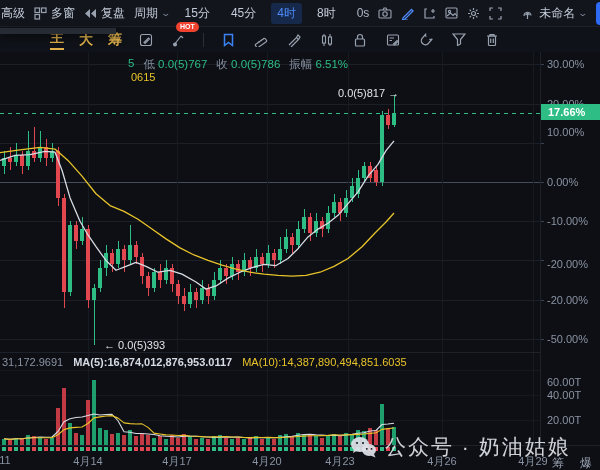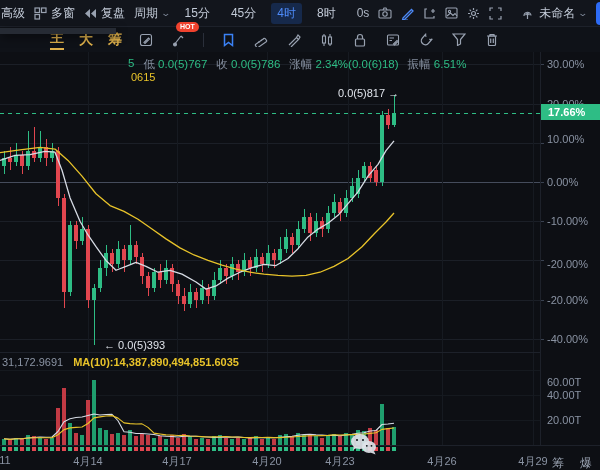--- a/index.html
+++ b/index.html
@@ -48,21 +48,21 @@
   .badge{position:absolute;font-size:11px;font-weight:bold;padding:2px 7px;transform:translateY(-50%);z-index:20;display:flex;align-items:center;gap:5px;}
   .badge-price{left:541px;top:112px;background:#2ebd85;color:#fff;width:46px;}
   .badge-vol{left:529px;top:427px;background:#f2a52f;color:#141414;width:58px;}
   .badge .dash{display:inline-block;width:7px;height:2px;background:currentColor;}
   .anno{position:absolute;font-size:11px;color:#dfe3ea;z-index:7;}
   .sep{position:absolute;left:0;background:#1d212a;}
   .axis-sep{position:absolute;top:52px;left:540px;width:1px;height:393px;background:#1d212a;}
   
   .vol-header{position:absolute;left:2px;top:356px;font-size:11px;display:flex;gap:10px;white-space:nowrap;z-index:5;color:#8a93a3;}
   .vol-header .ma5{color:#d6dbe4;font-weight:bold;}
-  .vol-header .ma10{color:#e8c32a;font-weight:bold;}
+  .vol-header .ma10{color:#e8c32a;font-weight:normal;}
   
   .watermark{position:absolute;left:350px;top:433px;display:flex;align-items:center;gap:8px;z-index:25;
              font-size:21px;color:rgba(223,227,233,.92);letter-spacing:2px;}
   .tab-mini{position:absolute;top:455px;font-size:12px;color:#9aa3b2;cursor:pointer;}
   svg.lines{position:absolute;left:0;top:0;z-index:4;pointer-events:none;}
   .plot-hit{position:absolute;left:0;top:52px;width:540px;height:393px;z-index:8;}
 </style>
 </head>
 <body>
 
@@ -221,49 +221,48 @@
     </span>
   </div>
 
   <div class="dropdown">
   </div>
 
   <div class="price-row">
     <span class="v">5</span>
     <span><span>低</span> <span class="v">0.0(5)767</span></span>
     <span><span>收</span> <span class="v">0.0(5)786</span></span>
-    <span><span>涨幅</span> <span class="v">2.34%(0.0(6)18)</span></span>
     <span><span>振幅</span> <span class="v">6.51%</span></span>
   </div>
   <div class="ma-partial">0615</div>
 
   <div id="gfx">
       <div class="hgrid" style="top:64.31px"></div>
       <div class="ylab" style="top:64.31px">30.00%</div>
       <div class="tick" style="top:64.31px"></div>
       <div class="hgrid" style="top:103.53999999999999px"></div>
       <div class="ylab" style="top:103.53999999999999px">20.00%</div>
       <div class="tick" style="top:103.53999999999999px"></div>
       <div class="hgrid" style="top:142.76999999999998px"></div>
-      <div class="ylab" style="top:139px">10.00%</div>
+      <div class="ylab" style="top:132px">10.00%</div>
       <div class="tick" style="top:142.76999999999998px"></div>
       <div class="hgrid zero" style="top:182px"></div>
       <div class="ylab" style="top:182px">0.00%</div>
       <div class="tick" style="top:182px"></div>
       <div class="hgrid" style="top:221.23000000000002px"></div>
       <div class="ylab" style="top:221.23000000000002px">-10.00%</div>
       <div class="tick" style="top:221.23000000000002px"></div>
       <div class="hgrid" style="top:260.46000000000004px"></div>
       <div class="ylab" style="top:264px">-20.00%</div>
       <div class="tick" style="top:260.46000000000004px"></div>
       <div class="hgrid" style="top:299.69px"></div>
       <div class="ylab" style="top:299.69px">-20.00%</div>
       <div class="tick" style="top:299.69px"></div>
       <div class="hgrid" style="top:338.92px"></div>
-      <div class="ylab" style="top:338.92px">-40.00%</div>
+      <div class="ylab" style="top:338.92px">-50.00%</div>
       <div class="tick" style="top:338.92px"></div>
       <div class="hgrid" style="top:370px;opacity:.6"></div>
       <div class="ylab" style="top:382px">60.00T</div>
       <div class="hgrid" style="top:395px;opacity:.6"></div>
       <div class="ylab" style="top:395px">40.00T</div>
       <div class="hgrid" style="top:420px;opacity:.6"></div>
       <div class="ylab" style="top:420px">20.00T</div>
       <div class="xlab" style="left:5px">11</div>
       <div class="vgrid" style="left:88px"></div>
       <div class="xlab" style="left:88px">4月14</div>
@@ -557,31 +556,33 @@
 
   <div class="anno" style="left:338px;top:87px;text-align:right;">0.0(5)817 →</div>
   <div class="anno" style="left:104px;top:339px;">← 0.0(5)393</div>
 
   <div class="badge badge-price">
     <span>17.66%</span>
   </div>
 
   <div class="vol-header">
     <span>31,172.9691</span>
+    <span class="ma5">MA(5):16,874,012,876,953.0117</span>
     <span class="ma10">MA(10):14,387,890,494,851.6035</span>
   </div>
 
   <div class="watermark">
     <svg width="27" height="23" viewBox="0 0 27 23" fill="rgba(223,227,233,.92)">
         <ellipse cx="10" cy="8.5" rx="9" ry="7.5"></ellipse>
         <path d="M4 13 L3 17 L7.5 14.5 Z"></path>
         <ellipse cx="19" cy="14" rx="7" ry="6"></ellipse>
         <path d="M24 18 L25.5 21.5 L20.5 19.5 Z"></path>
         <circle cx="7" cy="7" r="1" fill="#0d0f14"></circle>
         <circle cx="13" cy="7" r="1" fill="#0d0f14"></circle>
         <circle cx="16.8" cy="12.8" r=".9" fill="#0d0f14"></circle>
         <circle cx="21.5" cy="12.8" r=".9" fill="#0d0f14"></circle>
       </svg>
+    <span>公众号 · 奶油姑娘</span>
   </div>
 
   <span class="tab-mini" style="left:552px;">筹</span>
   <span class="tab-mini" style="left:580px;">爆</span>
 </div>
 
 </body></html>

